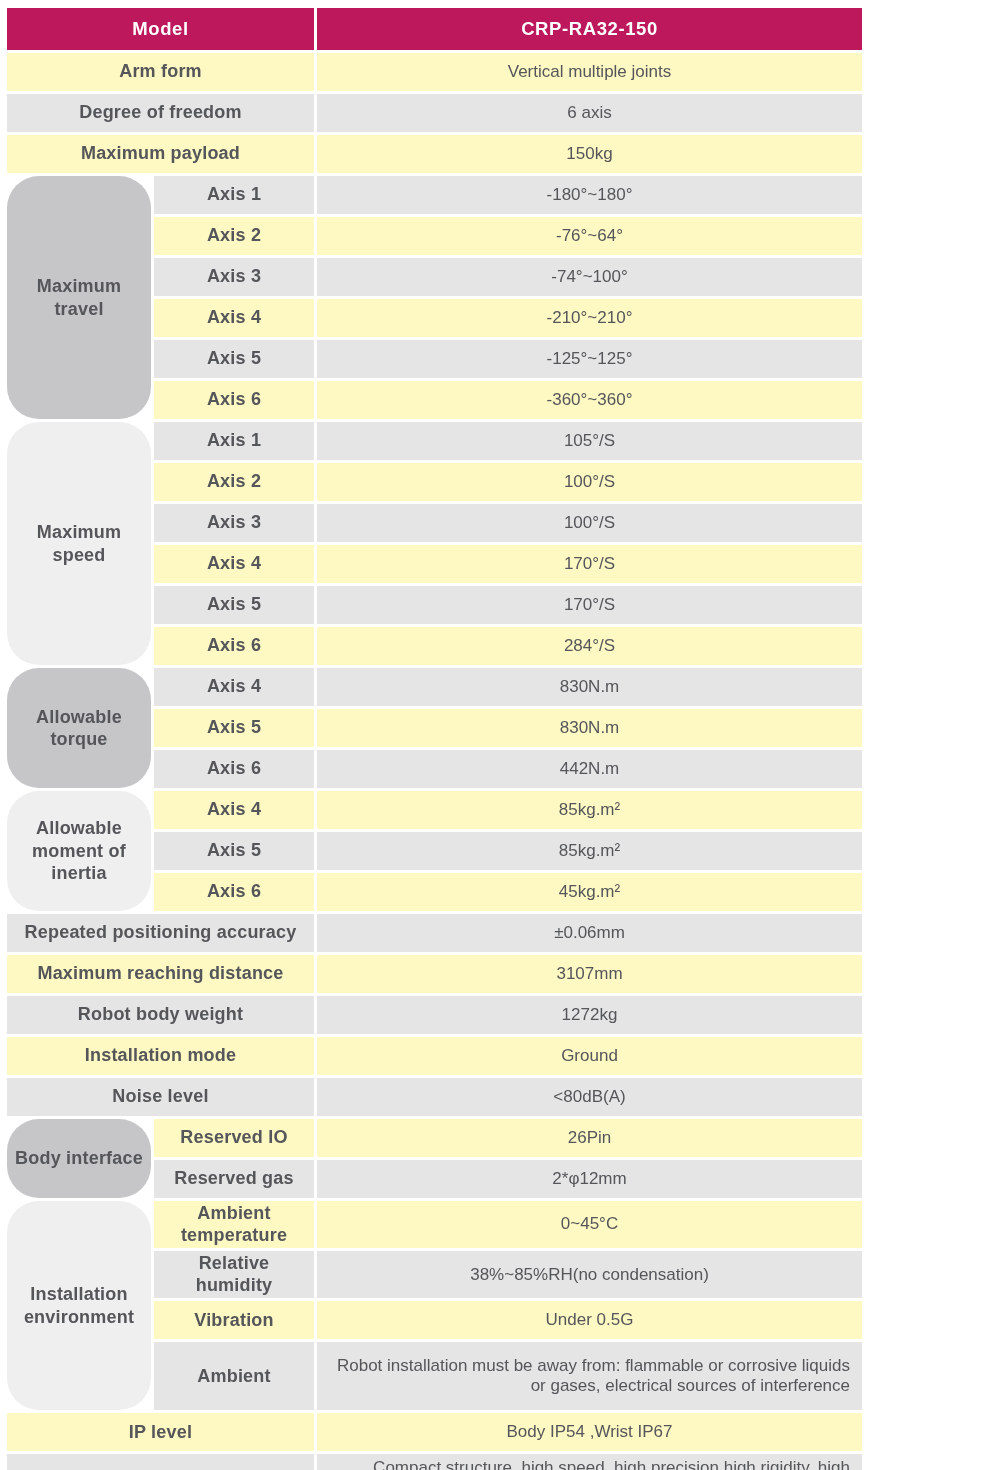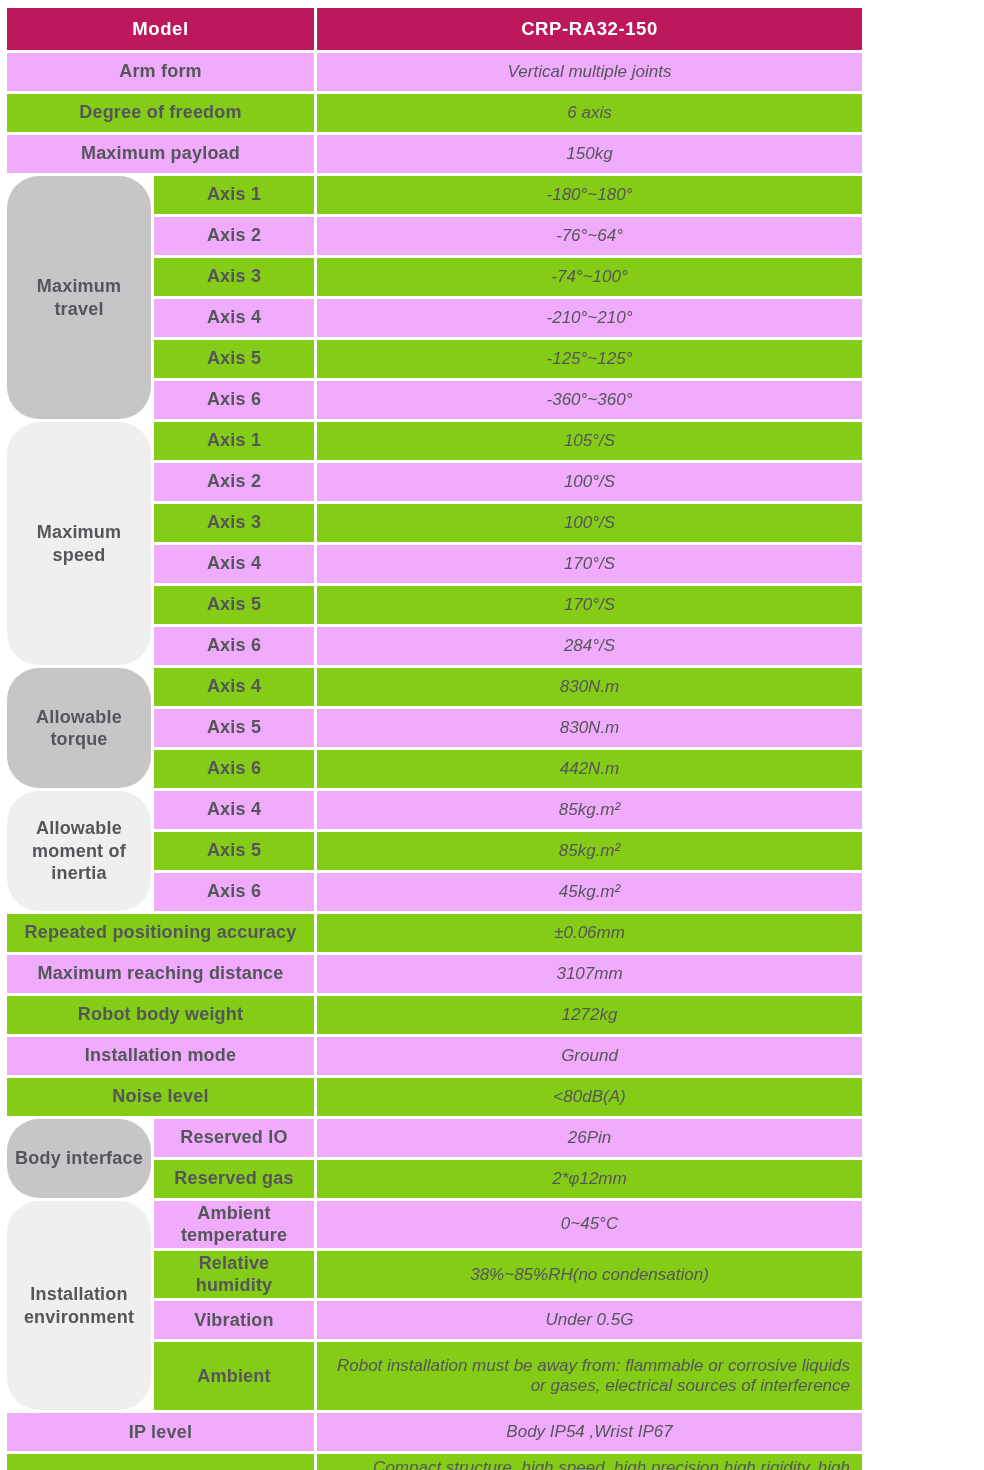--- a/index.html
+++ b/index.html
@@ -2,23 +2,23 @@
 <html><head>
 <meta charset="utf-8">
 <style>
   html,body{margin:0;padding:0;background:#ffffff;}
   body{width:984px;height:1470px;font-family:"Liberation Sans",sans-serif;overflow:hidden;}
   .sheet{width:984px;}
   table.spec{border-collapse:separate;border-spacing:3px;table-layout:fixed;margin:5px 0 0 4px;}
   td{color:#55565a;text-align:center;vertical-align:middle;height:34px;padding:2px 6px;word-wrap:break-word;}
   td.hdr{background:#be185d;color:#ffffff;font-weight:700;font-size:18.5px;height:38px;letter-spacing:.6px;}
   td.lbl{font-weight:700;font-size:18px;letter-spacing:.2px;line-height:1.2;}
-  td.val{font-weight:400;font-size:17px;line-height:1.2;font-style:italic;}
-  td.g{background:#84cc16;}
-  td.w{background:#f0abfc;}
+  td.val{font-weight:400;font-size:17px;line-height:1.2;}
+  td.g{background:#e5e5e5;}
+  td.w{background:#fef9c3;}
   td.grp{font-weight:700;font-size:18px;line-height:1.25;letter-spacing:.2px;border-radius:32px;}
   td.grp.dark{background:#c6c6c8;}
   td.grp.light{background:#efeff0;margin-left:26px;}
   td.left{text-align:right;padding-left:16px;padding-right:12px;}
   td.tall{height:64px;line-height:1.2;}
   td.adv{height:44px;line-height:1.2;}
 </style>
 </head>
 <body>
 

